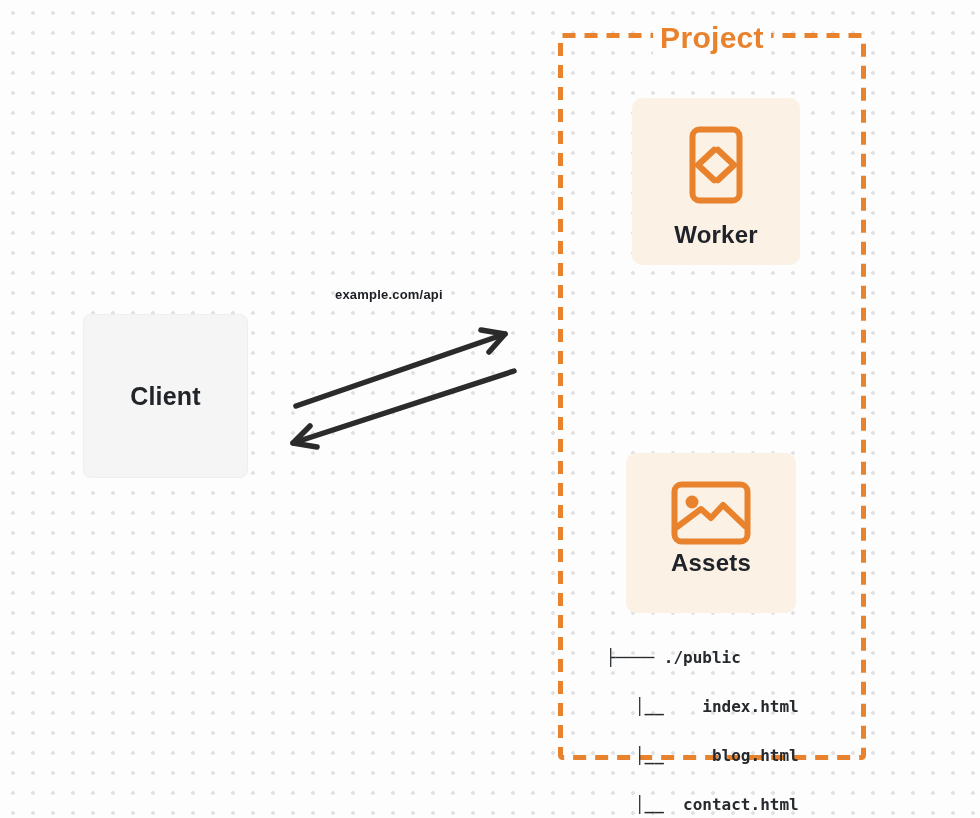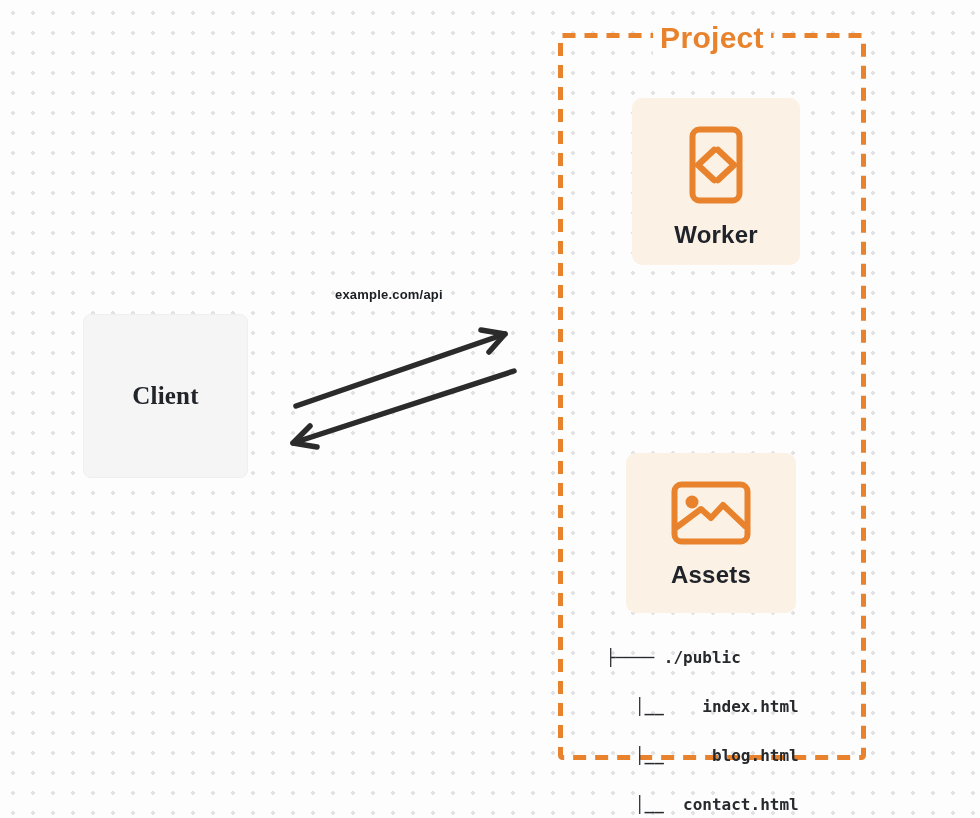--- a/index.html
+++ b/index.html
@@ -33,21 +33,20 @@
     border-radius: 8px;
     display: flex;
     align-items: center;
     justify-content: center;
   }
   .client-box .node-label {
     font-size: 25px;
     font-weight: bold;
     color: #212529;
     letter-spacing: 0.2px;
-    font-family: Liberation Serif, serif;
   }
   .request-label {
     position: absolute;
     left: 307px; top: 287px;
     font-size: 13px;
     font-weight: bold;
     color: #1B1E22;
     letter-spacing: 0.2px;
     white-space: nowrap;
     margin-left: 28px;
@@ -87,21 +86,21 @@
     width: 170px; height: 160px;
     padding-top: 28px;
   }
   .card .node-label {
     font-size: 24px;
     font-weight: bold;
     color: #20242A;
     letter-spacing: 0.2px;
   }
   .card-worker .node-label { margin-top: 17px; }
-  .card-assets .node-label { margin-top: 16px; }
+  .card-assets .node-label { margin-top: 4px; }
   .file-tree {
     position: absolute;
     left: 606px; top: 619px;
     font-family: "DejaVu Sans Mono", monospace;
     font-size: 16px;
     line-height: 21px;
     font-weight: 600;
     color: #26292D;
   }
   .file-tree .tree-line { white-space: pre; margin-top: 28px; }

